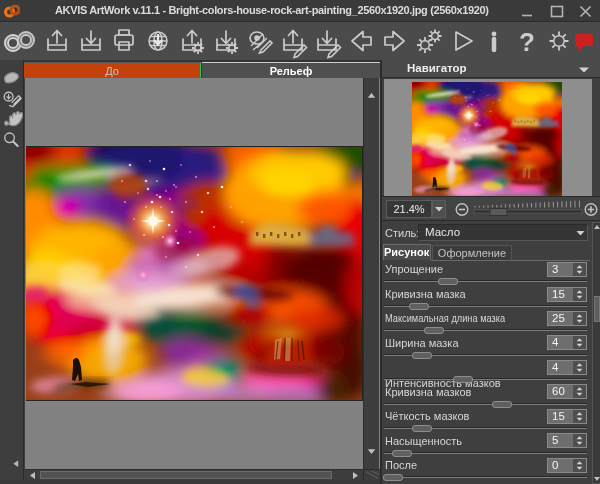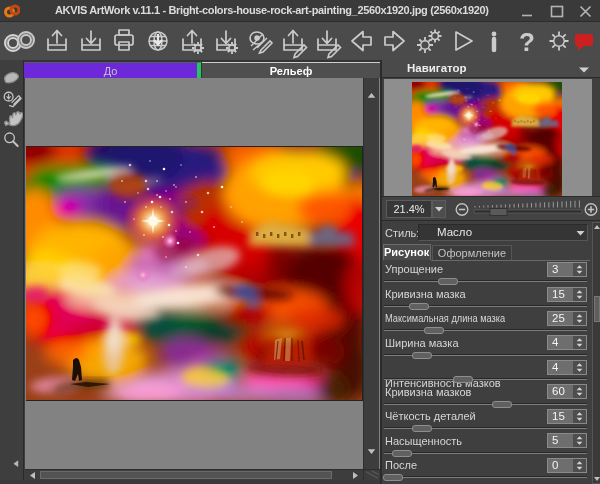--- a/index.html
+++ b/index.html
@@ -4,40 +4,40 @@
 *{margin:0;padding:0;box-sizing:border-box}
 html,body{width:600px;height:484px;overflow:hidden;background:#3c3c3c;
  font-family:"Liberation Sans",sans-serif;}
 #win{position:absolute;left:0;top:0;width:600px;height:484px;background:#3e3e3e;}
 .abs{position:absolute;}
 #titlebar{left:0;top:0;width:600px;height:22px;background:#3a3a3a;border-bottom:1px solid #2c2c2c;}
 #title-text{left:23px;top:4px;font-size:11px;font-weight:bold;color:#dcdcdc;letter-spacing:-0.35px;margin-left:32px;}
 #toolbar{left:0;top:22px;width:600px;height:38px;background:#4b4b4b;}
 #tabstrip{left:24px;top:60px;width:356px;height:18px;background:#333333;}
 .tab{position:absolute;top:2px;height:16px;font-size:11px;text-align:center;line-height:16px;}
-#tab-do{left:0px;width:177px;background:#6d28d9;color:#c6c6c6;border-top:1px solid #5a5a5a;border-right:4px solid #22c55e;}
+#tab-do{left:0px;width:177px;background:#c2410c;color:#c6c6c6;border-top:1px solid #5a5a5a;border-right:1px solid #22c55e;}
 #tab-posle{left:178px;width:178px;background:#4f4f4f;color:#ffffff;font-weight:bold;border-top:1px solid #cfcfcf;}
 #lefttools{left:0;top:60px;width:24px;height:424px;background:#3e3e3e;border-right:1px solid #2a2a2a;}
 #canvas{left:25px;top:78px;width:355px;height:402px;background:#828282;}
 #vscroll{left:338px;top:0px;width:16px;height:391px;background:#3d3d3d;border-left:1px solid #2e2e2e;}
 #hscroll{left:0px;top:391px;width:338px;height:11px;background:#3d3d3d;border-top:1px solid #2e2e2e;}
 #hthumb{left:15px;top:1px;width:292px;height:8px;background:#535353;border:1px solid #6b6b6b;}
 #grip{left:338px;top:391px;width:17px;height:11px;background:#3d3d3d;border-top:1px solid #2e2e2e;border-left:1px solid #2e2e2e;}
 #botstrip{left:0;top:480px;width:600px;height:4px;background:#3a3a3a;}
 #rpanel{left:380px;top:60px;width:220px;height:424px;background:#3f3f3f;border-left:2px solid #2b2b2b;}
 #navhead{left:0px;top:0px;width:220px;height:18px;background:#4a4a4a;border-bottom:1px solid #2a2a2a;}
 #navhead span{position:absolute;left:25px;top:2px;font-size:11.5px;font-weight:bold;color:#ededed;}
 #navbody{left:2px;top:19px;width:208px;height:117px;background:#8e8e8e;}
 #navthumb{left:28px;top:3px;width:150px;height:114px;}
 #zoomrow{left:0px;top:136px;width:220px;height:25px;background:#434343;border-top:1px solid #2a2a2a;border-bottom:1px solid #2a2a2a;}
 #pctbox{left:4px;top:3px;width:46px;height:18px;background:#373737;border:1px solid #5c5c5c;color:#e8e8e8;font-size:11px;text-align:center;line-height:16px;}
 #pctbtn{left:50px;top:3px;width:14px;height:18px;background:#4e4e4e;border:1px solid #5c5c5c;}
 #stylerow{left:0px;top:162px;width:220px;height:22px;background:#3f3f3f;}
 #stylelbl{left:3px;top:4.5px;font-size:11px;color:#d6d6d6;}
-#stylebox{left:36px;top:2px;width:170px;height:17px;background:#353535;border:1px solid #2a2a2a;border-bottom-color:#565656;border-right-color:#565656;color:#e6e6e6;font-size:11.5px;line-height:15px;padding-left:18px;}
+#stylebox{left:36px;top:2px;width:170px;height:17px;background:#353535;border:1px solid #2a2a2a;border-bottom-color:#565656;border-right-color:#565656;color:#e6e6e6;font-size:11.5px;line-height:15px;padding-left:6px;}
 #ptabs{left:0px;top:184px;width:220px;height:17px;}
 #ptab1{left:1px;top:0px;width:48px;height:16px;background:#4a4a4a;border:1px solid #6a6a6a;border-bottom:none;color:#ffffff;font-weight:bold;font-size:11px;line-height:15px;white-space:nowrap;}
 #ptab2{left:50px;top:1px;width:80px;height:15px;background:#3b3b3b;border:1px solid #555555;border-bottom:none;color:#c2c2c2;font-size:11px;text-align:center;line-height:14px;white-space:nowrap;}
 #ptabline{left:49px;top:16px;width:159px;height:1px;background:#6a6a6a;}
 .plabel{position:absolute;left:3px;font-size:11px;color:#d6d6d6;white-space:nowrap;}
 .spin{position:absolute;left:165px;width:40px;height:15px;border:1px solid #8a8a8a;background:#505050;}
 .spinval{position:absolute;left:0;top:0;width:25px;height:13px;background:#6e6e6e;color:#f4f4f4;font-size:11.5px;line-height:13px;padding-left:4px;}
 .spinbtn{position:absolute;left:25px;top:0;width:13px;height:13px;background:#4e4e4e;}
 .track{position:absolute;left:2px;width:203px;height:2px;background:#4e4e4e;border-top:1px solid #282828;border-bottom:1px solid #7d7d7d;}
 .thumb{position:absolute;width:20px;height:7px;background:#606060;border:1px solid #8e8e8e;border-radius:3px;}
@@ -318,21 +318,21 @@
         <div class="spinval">60</div>
         <div class="spinbtn">
           <svg width="13" height="13" viewBox="0 0 13 13">
             <path d="M3.6 5.2 l2.9 -3 l2.9 3 z" fill="#d4d4d4"></path>
             <path d="M3.6 7.8 h5.8 l-2.9 3 z" fill="#d4d4d4"></path>
           </svg>
         </div>
       </div>
 <div class="track" style="top:342.5px"></div>
 <div class="thumb" style="top:340.5px;left:110px"></div>
-<div class="plabel" style="top:350px;">Чёткость деталей</div>
+<div class="plabel" style="top:350px;">Чёткость мазков</div>
 <div class="spin" style="top:348.5px">
         <div class="spinval">15</div>
         <div class="spinbtn">
           <svg width="13" height="13" viewBox="0 0 13 13">
             <path d="M3.6 5.2 l2.9 -3 l2.9 3 z" fill="#d4d4d4"></path>
             <path d="M3.6 7.8 h5.8 l-2.9 3 z" fill="#d4d4d4"></path>
           </svg>
         </div>
       </div>
 <div class="track" style="top:367px"></div>

